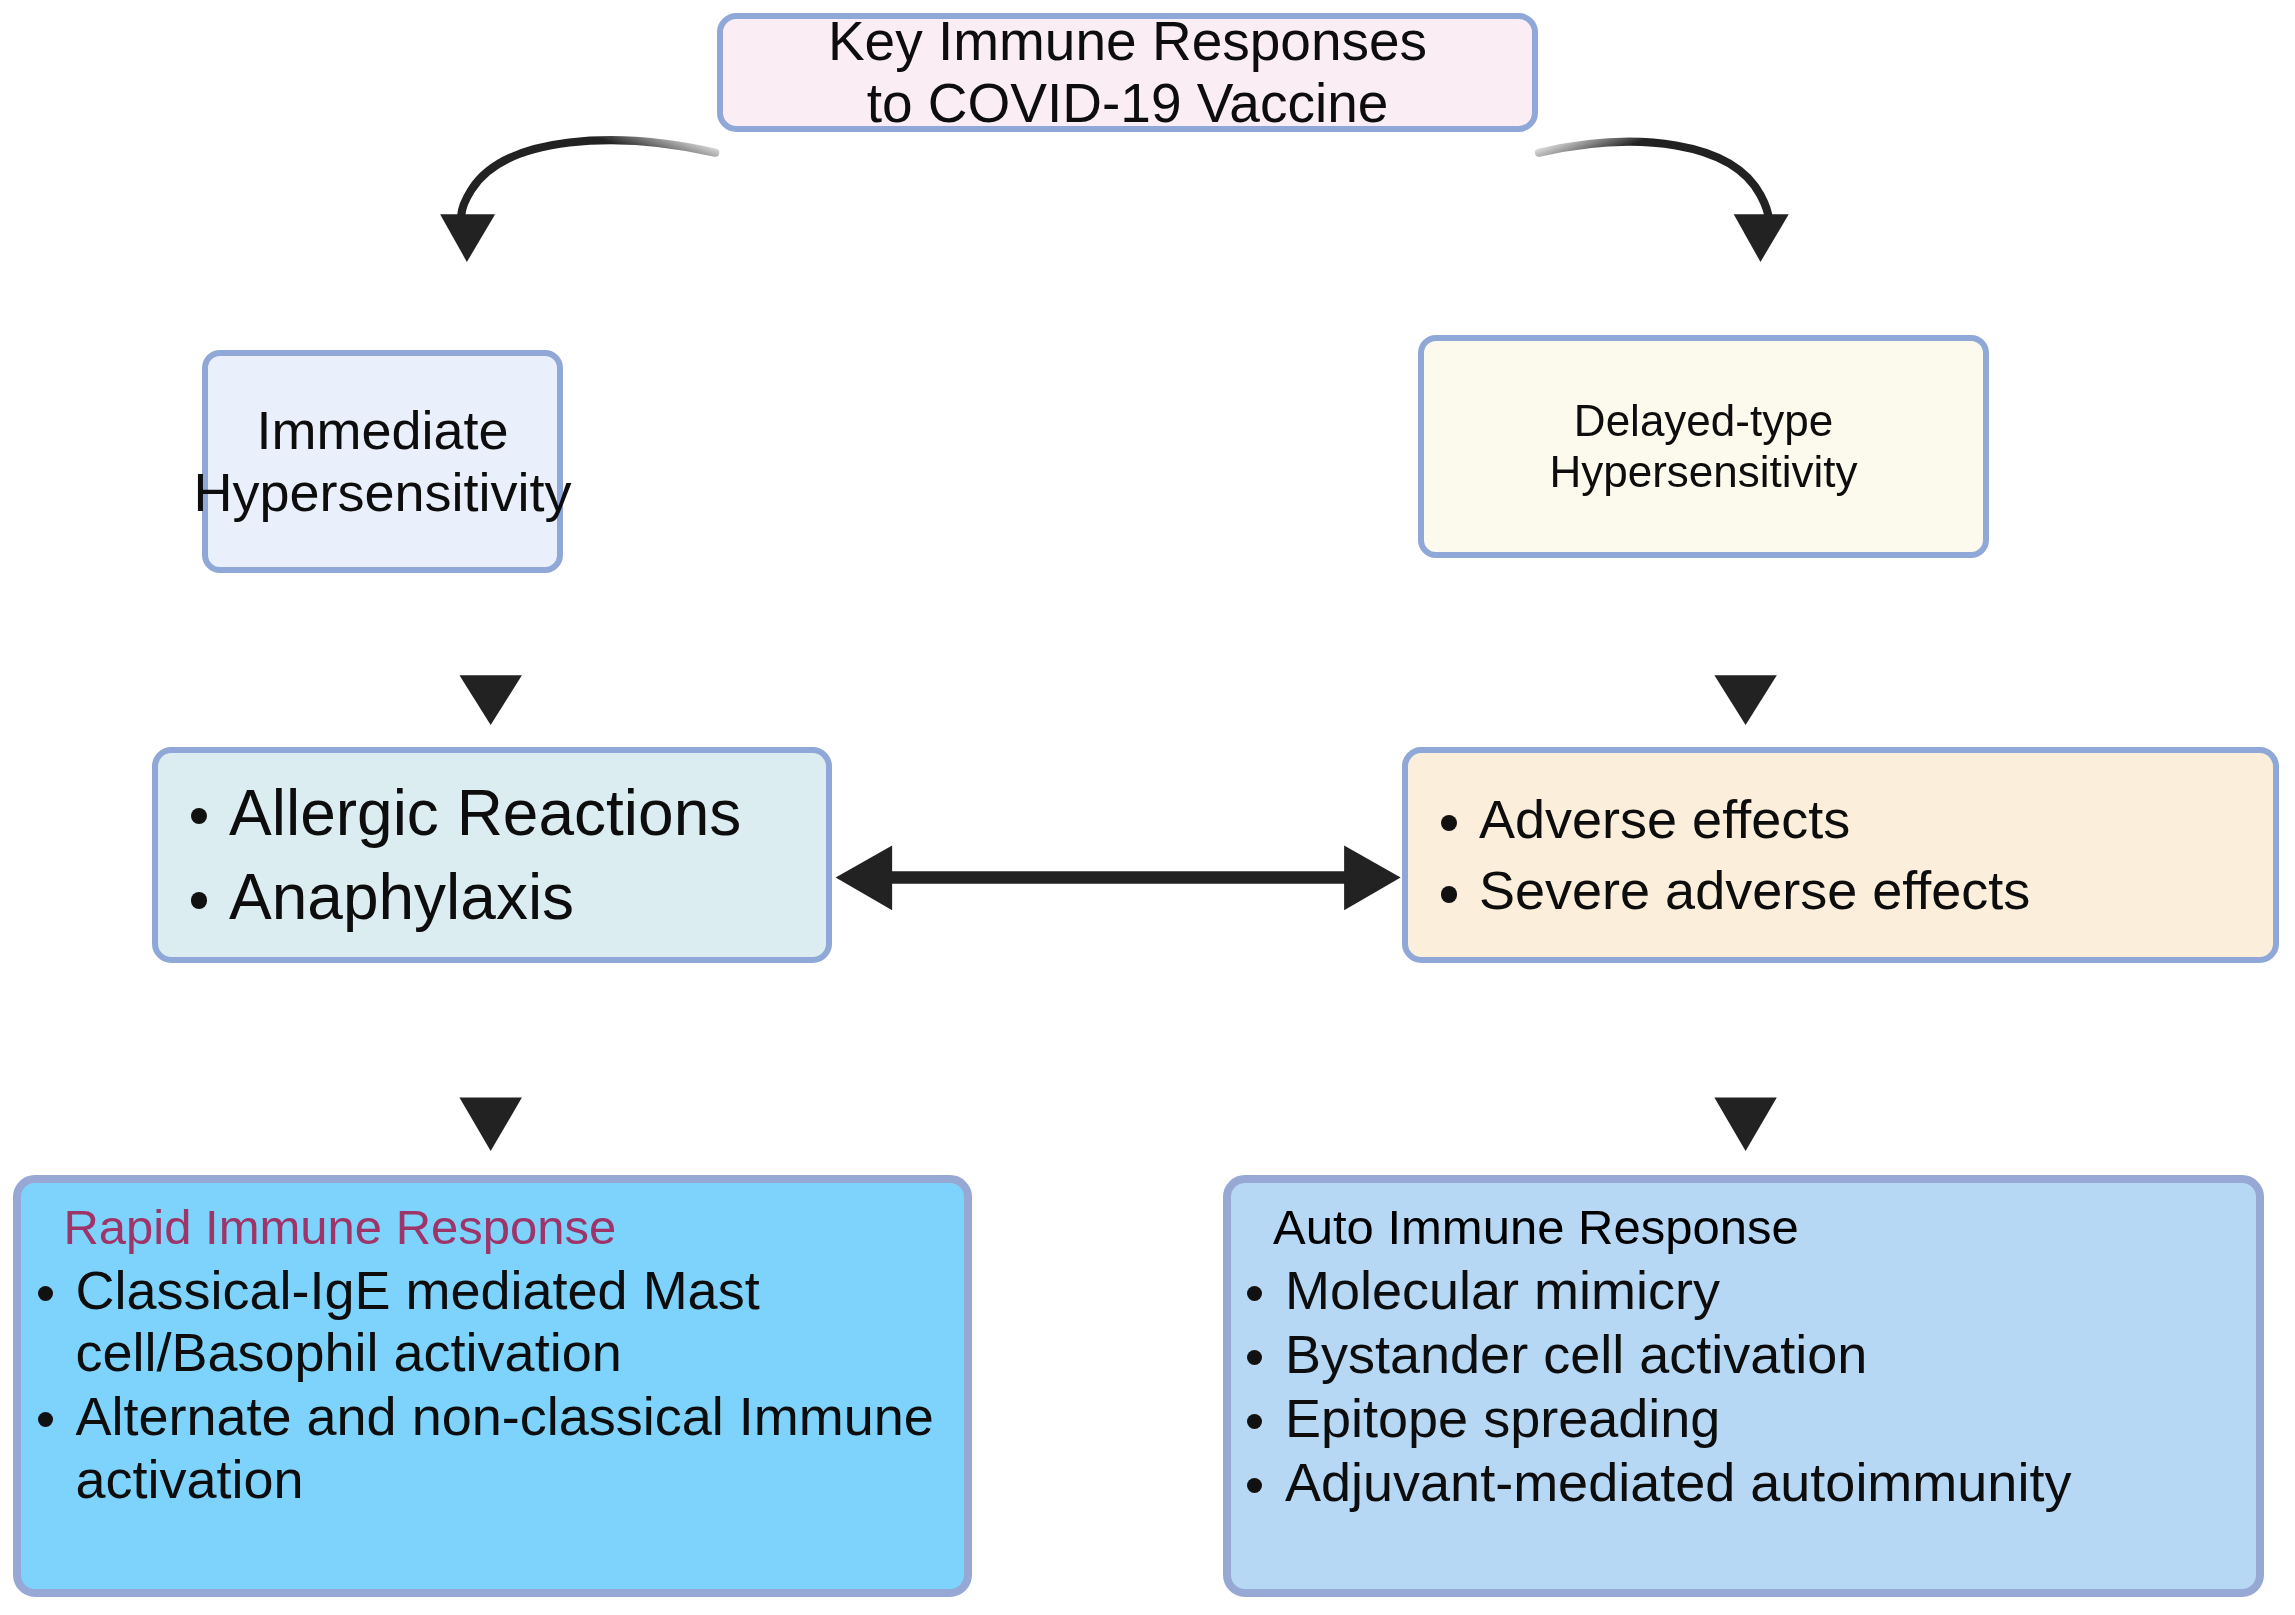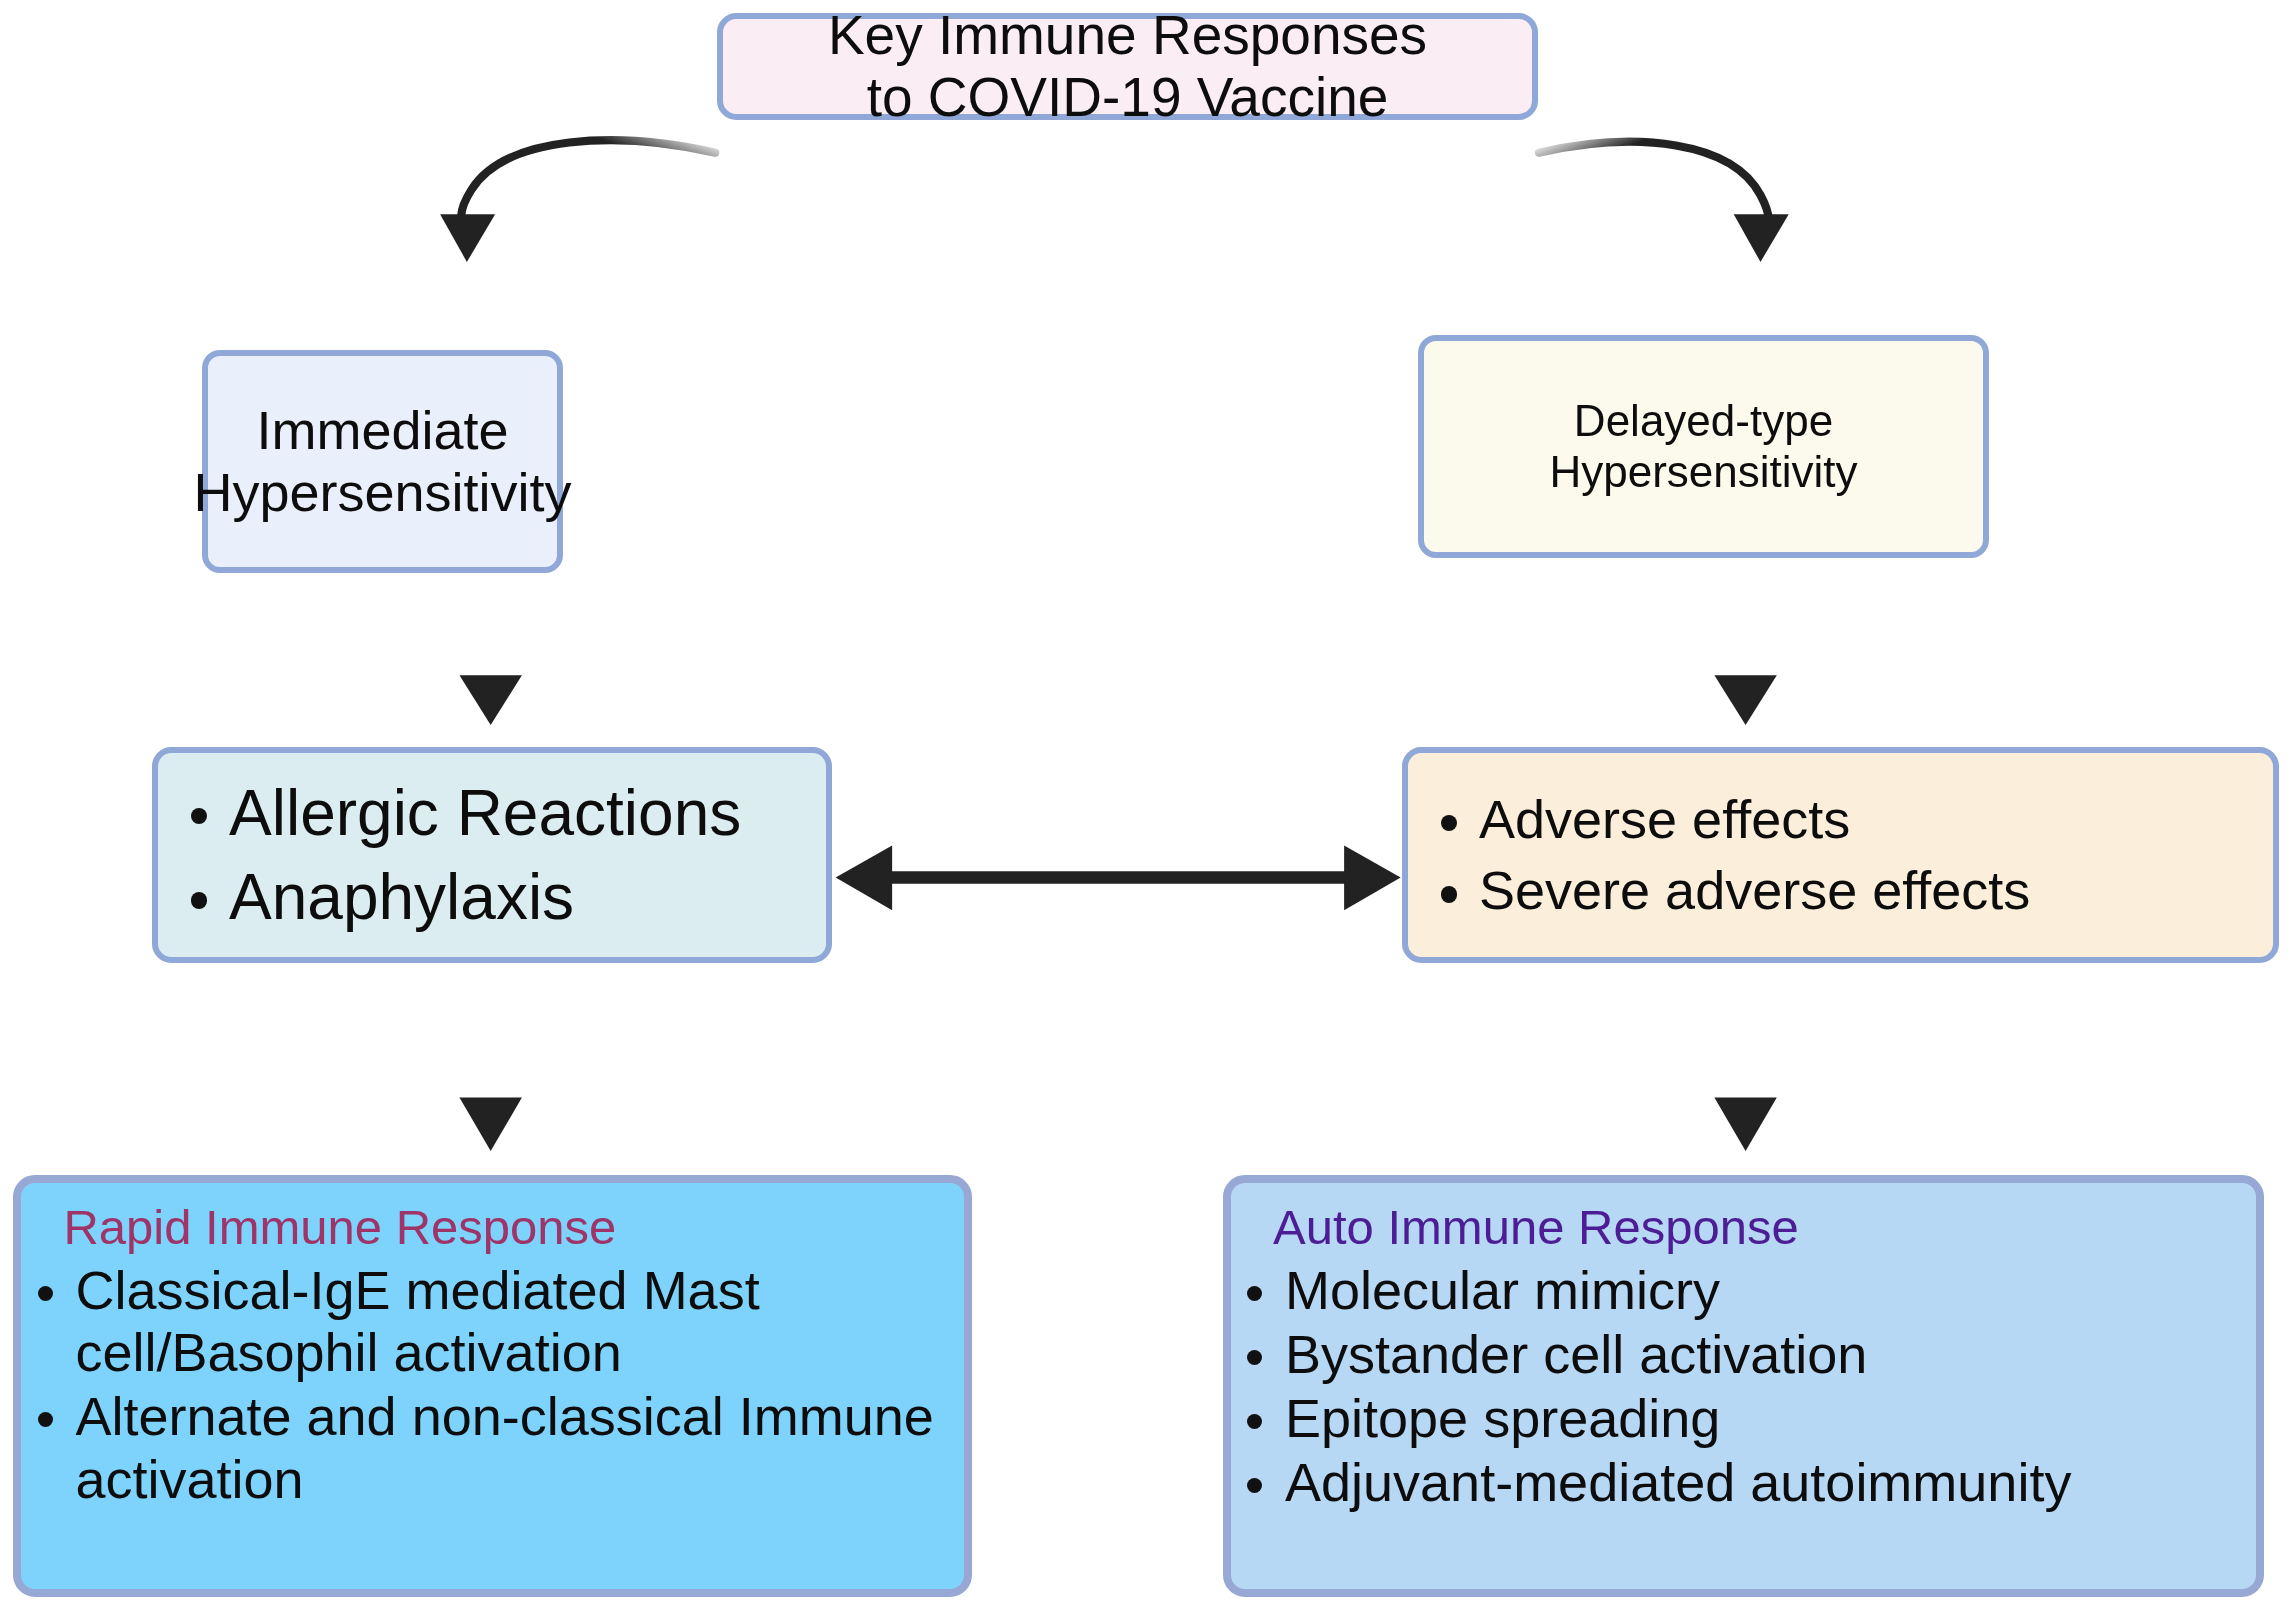--- a/index.html
+++ b/index.html
@@ -41,21 +41,21 @@
   .node-line {
     display: block;
     white-space: nowrap;
   }
 
   
   #node-root {
     left: 717px;
     top: 13.4px;
     width: 821px;
-    height: 107px;
+    height: 119px;
     background: #FBEDF4;
     border-color: #8FA8D8;
     border-width: 6.7px;
     border-radius: 19.3px;
     font-size: 55px;
     line-height: 1.12;
   }
 
   
   #node-immediate {
@@ -136,21 +136,21 @@
     font-size: 54px;
   }
 
   .node-heading {
     font-size: 49px;
     line-height: 1.18;
     padding-left: 42px;
     white-space: nowrap;
   }
   .heading-rapid { color: #9E3468; }
-  .heading-auto  { color: #4c1d95; }
+  .heading-auto  { color: #000000; }
 
   ul.bullets {
     list-style: none;
     margin: 0;
     padding: 0;
   }
   ul.bullets li {
     position: relative;
     padding-left: 55px;
     line-height: 1.17;

